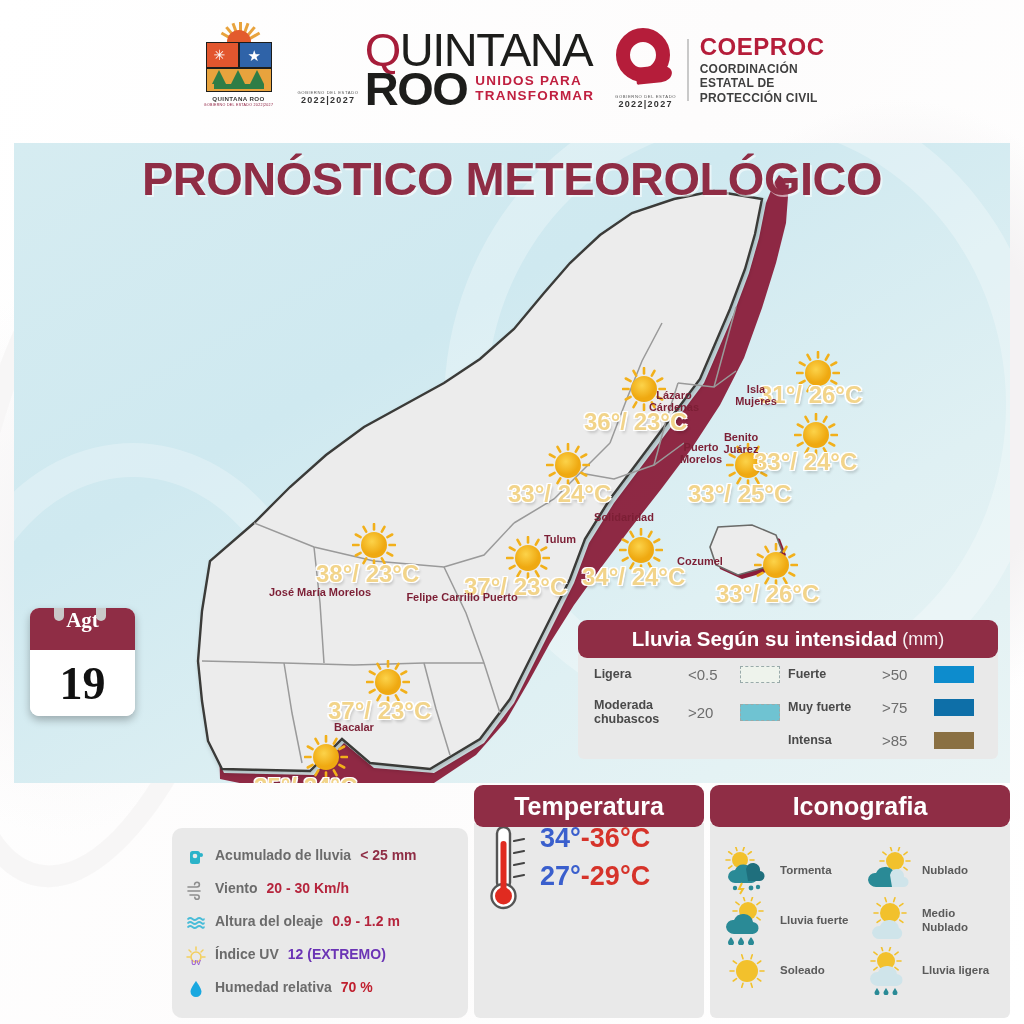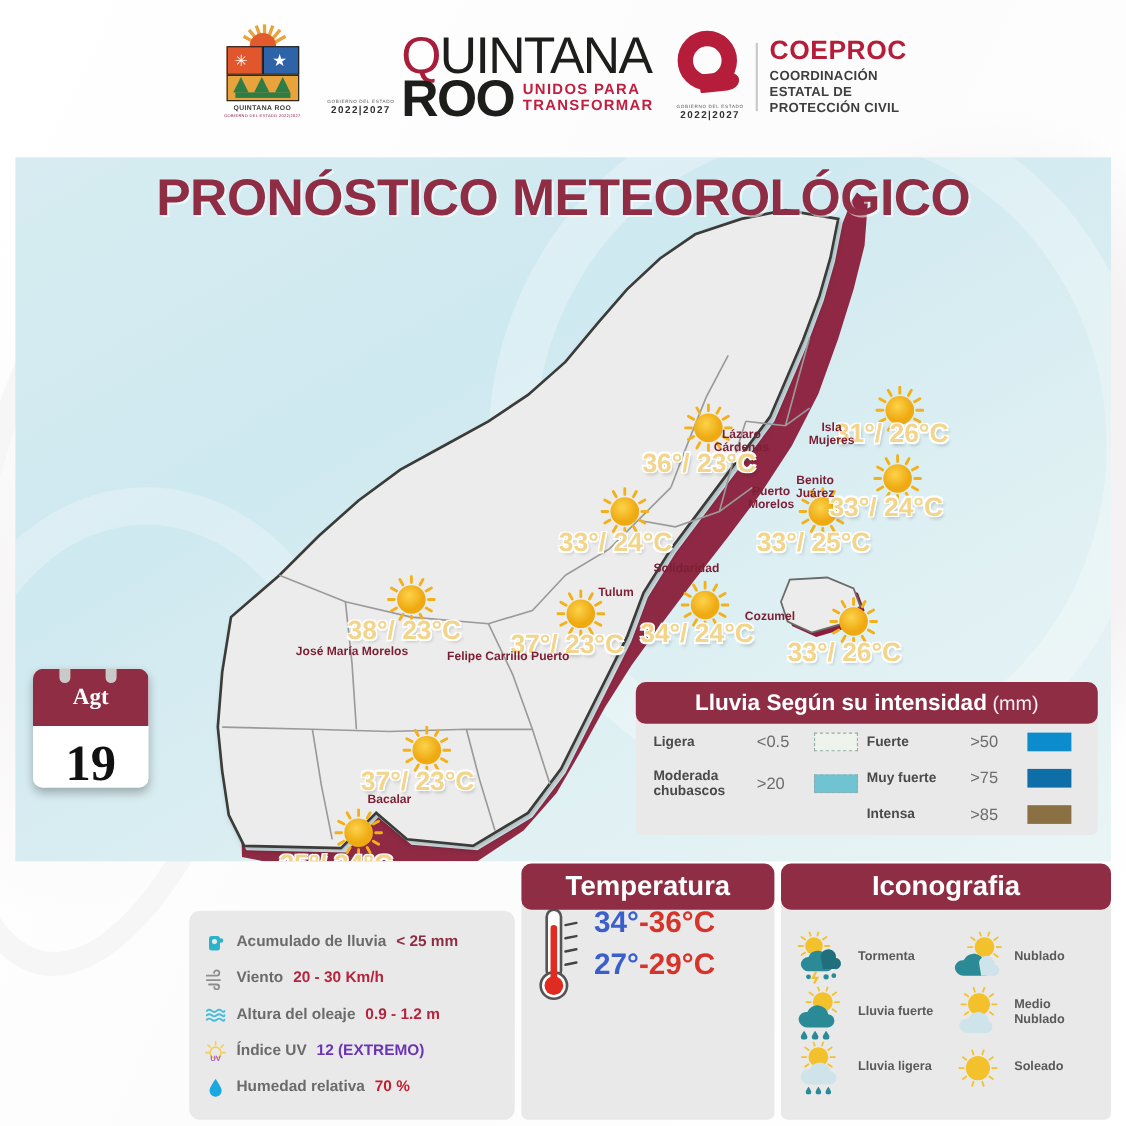--- a/index.html
+++ b/index.html
@@ -83,21 +83,21 @@
   .tlab{position:absolute;z-index:6;font-size:24px;font-weight:bold;color:#f2d48a;
      text-shadow:-1.4px -1.4px 0 #fff, 1.4px -1.4px 0 #fff, -1.4px 1.4px 0 #fff, 1.4px 1.4px 0 #fff,
                  2px 3px 3px rgba(0,0,0,.18);white-space:nowrap;}
   .city{position:absolute;z-index:7;font-size:11px;font-weight:bold;color:#7c1f35;
      white-space:nowrap;text-align:center;line-height:1.12;}
   .sun{position:absolute;z-index:6;width:44px;height:44px;}
 
   
   .calendar{position:absolute;left:30px;top:608px;width:105px;height:108px;z-index:9;
     border-radius:9px;box-shadow:0 4px 9px rgba(0,0,0,.28);overflow:hidden;background:#fff;}
-  .cal-top{height:52px;background:#8f2d45;position:relative;display:flex;align-items:center;
+  .cal-top{height:42px;background:#8f2d45;position:relative;display:flex;align-items:flex-start;
     justify-content:center;padding-bottom:1px;}
   .cal-top span{font-family:"Liberation Serif",serif;font-size:21px;font-weight:bold;color:#fff;}
   .cal-ring{position:absolute;top:-7px;width:10px;height:20px;border-radius:5px;background:#c9c9c9;}
   .cal-ring.l{left:24px;} .cal-ring.r{left:66px;}
   .cal-body{height:66px;display:flex;align-items:center;justify-content:center;background:#fff;}
   .cal-body span{font-family:"Liberation Serif",serif;font-size:46px;font-weight:bold;color:#111;}
 
   
   .rain-box{position:absolute;left:578px;top:620px;width:420px;height:148px;z-index:9;}
   .rain-head{height:38px;background:#8f2d45;border-radius:9px;display:flex;align-items:center;
@@ -752,48 +752,48 @@
             <line x1="24.29179606750063" y1="4.587321804458158" x2="23.05572809000084" y2="0.7830957392775435" stroke="#f2c12c" stroke-width="1.6" stroke-linecap="round"></line>
             <line x1="31.708203932499366" y1="4.587321804458156" x2="32.94427190999916" y2="0.7830957392775417" stroke="#f2c12c" stroke-width="1.6" stroke-linecap="round"></line>
             <line x1="37.708203932499366" y1="8.94657697249032" x2="40.94427190999916" y2="6.595435963320426" stroke="#f2c12c" stroke-width="1.6" stroke-linecap="round"></line>
             <circle cx="28" cy="16" r="10" fill="#f2c12c"></circle>
             <path d="M10 36a7 7 0 0 1 8-7 10 10 0 0 1 19 2 6 6 0 0 1-1 11H18a8 8 0 0 1-8-6z" fill="#cfe4ea"></path>
           </svg></span>
    <span class="lbl">Medio<br>Nublado</span>
       </div>
       <div class="ic-item">
         <span class="ic-g"><svg viewBox="0 0 54 48">
+            <line x1="40" y1="24" x2="44" y2="24" stroke="#f2c12c" stroke-width="1.6" stroke-linecap="round"></line>
+            <line x1="37.517220926874316" y1="31.64120827980215" x2="40.7532889043741" y2="33.992349288972044" stroke="#f2c12c" stroke-width="1.6" stroke-linecap="round"></line>
+            <line x1="31.017220926874316" y1="36.363734711837" x2="32.25328890437411" y2="40.16796077701761" stroke="#f2c12c" stroke-width="1.6" stroke-linecap="round"></line>
+            <line x1="22.982779073125684" y1="36.363734711837" x2="21.746711095625894" y2="40.16796077701761" stroke="#f2c12c" stroke-width="1.6" stroke-linecap="round"></line>
+            <line x1="16.482779073125684" y1="31.64120827980215" x2="13.246711095625896" y2="33.992349288972044" stroke="#f2c12c" stroke-width="1.6" stroke-linecap="round"></line>
+            <line x1="14" y1="24" x2="10" y2="24.000000000000004" stroke="#f2c12c" stroke-width="1.6" stroke-linecap="round"></line>
+            <line x1="16.482779073125684" y1="16.35879172019785" x2="13.24671109562589" y2="14.007650711027958" stroke="#f2c12c" stroke-width="1.6" stroke-linecap="round"></line>
+            <line x1="22.98277907312568" y1="11.636265288163004" x2="21.74671109562589" y2="7.832039222982392" stroke="#f2c12c" stroke-width="1.6" stroke-linecap="round"></line>
+            <line x1="31.017220926874316" y1="11.636265288163003" x2="32.2532889043741" y2="7.832039222982388" stroke="#f2c12c" stroke-width="1.6" stroke-linecap="round"></line>
+            <line x1="37.517220926874316" y1="16.358791720197846" x2="40.7532889043741" y2="14.007650711027953" stroke="#f2c12c" stroke-width="1.6" stroke-linecap="round"></line>
+            <circle cx="27" cy="24" r="11" fill="#f2c12c"></circle>
+          </svg></span>
+   <span class="lbl">Soleado</span>
+      </div>
+      <div class="ic-item">
+        <span class="ic-g"><svg viewBox="0 0 54 48">
             <line x1="35" y1="14" x2="39" y2="14" stroke="#f2c12c" stroke-width="1.6" stroke-linecap="round"></line>
             <line x1="32.89918693812442" y1="20.465637775217203" x2="36.135254915624216" y2="22.816778784387097" stroke="#f2c12c" stroke-width="1.6" stroke-linecap="round"></line>
             <line x1="27.399186938124423" y1="24.46162167924669" x2="28.635254915624213" y2="28.265847744427305" stroke="#f2c12c" stroke-width="1.6" stroke-linecap="round"></line>
             <line x1="20.60081306187558" y1="24.46162167924669" x2="19.36474508437579" y2="28.265847744427305" stroke="#f2c12c" stroke-width="1.6" stroke-linecap="round"></line>
             <line x1="15.100813061875579" y1="20.465637775217207" x2="11.86474508437579" y2="22.816778784387097" stroke="#f2c12c" stroke-width="1.6" stroke-linecap="round"></line>
             <line x1="13" y1="14.000000000000002" x2="9" y2="14.000000000000002" stroke="#f2c12c" stroke-width="1.6" stroke-linecap="round"></line>
             <line x1="15.100813061875577" y1="7.534362224782797" x2="11.864745084375787" y2="5.183221215612905" stroke="#f2c12c" stroke-width="1.6" stroke-linecap="round"></line>
             <line x1="20.600813061875577" y1="3.5383783207533117" x2="19.364745084375787" y2="-0.26584774442730286" stroke="#f2c12c" stroke-width="1.6" stroke-linecap="round"></line>
             <line x1="27.39918693812442" y1="3.53837832075331" x2="28.63525491562421" y2="-0.26584774442730463" stroke="#f2c12c" stroke-width="1.6" stroke-linecap="round"></line>
             <line x1="32.89918693812442" y1="7.534362224782793" x2="36.13525491562421" y2="5.1832212156129" stroke="#f2c12c" stroke-width="1.6" stroke-linecap="round"></line>
             <circle cx="24" cy="14" r="9" fill="#f2c12c"></circle>
             <path d="M8 32a7 7 0 0 1 8-7 10 10 0 0 1 19 2 6 6 0 0 1-1 12H16a8 8 0 0 1-8-7z" fill="#cfe4ea"></path>
             <path d="M15 41c0 0 2.5 3.5 2.5 4.8a2.5 2.5 0 1 1-5 0C12.5 44.5 15 41 15 41z" fill="#2a8a96"></path>
             <path d="M24 41c0 0 2.5 3.5 2.5 4.8a2.5 2.5 0 1 1-5 0C21.5 44.5 24 41 24 41z" fill="#2a8a96"></path>
             <path d="M33 41c0 0 2.5 3.5 2.5 4.8a2.5 2.5 0 1 1-5 0C30.5 44.5 33 41 33 41z" fill="#2a8a96"></path>
           </svg></span>
    <span class="lbl">Lluvia ligera</span>
       </div>
-      <div class="ic-item">
-        <span class="ic-g"><svg viewBox="0 0 54 48">
-            <line x1="40" y1="24" x2="44" y2="24" stroke="#f2c12c" stroke-width="1.6" stroke-linecap="round"></line>
-            <line x1="37.517220926874316" y1="31.64120827980215" x2="40.7532889043741" y2="33.992349288972044" stroke="#f2c12c" stroke-width="1.6" stroke-linecap="round"></line>
-            <line x1="31.017220926874316" y1="36.363734711837" x2="32.25328890437411" y2="40.16796077701761" stroke="#f2c12c" stroke-width="1.6" stroke-linecap="round"></line>
-            <line x1="22.982779073125684" y1="36.363734711837" x2="21.746711095625894" y2="40.16796077701761" stroke="#f2c12c" stroke-width="1.6" stroke-linecap="round"></line>
-            <line x1="16.482779073125684" y1="31.64120827980215" x2="13.246711095625896" y2="33.992349288972044" stroke="#f2c12c" stroke-width="1.6" stroke-linecap="round"></line>
-            <line x1="14" y1="24" x2="10" y2="24.000000000000004" stroke="#f2c12c" stroke-width="1.6" stroke-linecap="round"></line>
-            <line x1="16.482779073125684" y1="16.35879172019785" x2="13.24671109562589" y2="14.007650711027958" stroke="#f2c12c" stroke-width="1.6" stroke-linecap="round"></line>
-            <line x1="22.98277907312568" y1="11.636265288163004" x2="21.74671109562589" y2="7.832039222982392" stroke="#f2c12c" stroke-width="1.6" stroke-linecap="round"></line>
-            <line x1="31.017220926874316" y1="11.636265288163003" x2="32.2532889043741" y2="7.832039222982388" stroke="#f2c12c" stroke-width="1.6" stroke-linecap="round"></line>
-            <line x1="37.517220926874316" y1="16.358791720197846" x2="40.7532889043741" y2="14.007650711027953" stroke="#f2c12c" stroke-width="1.6" stroke-linecap="round"></line>
-            <circle cx="27" cy="24" r="11" fill="#f2c12c"></circle>
-          </svg></span>
-   <span class="lbl">Soleado</span>
-      </div>
     </div>
 </div>
 
 </body></html>

